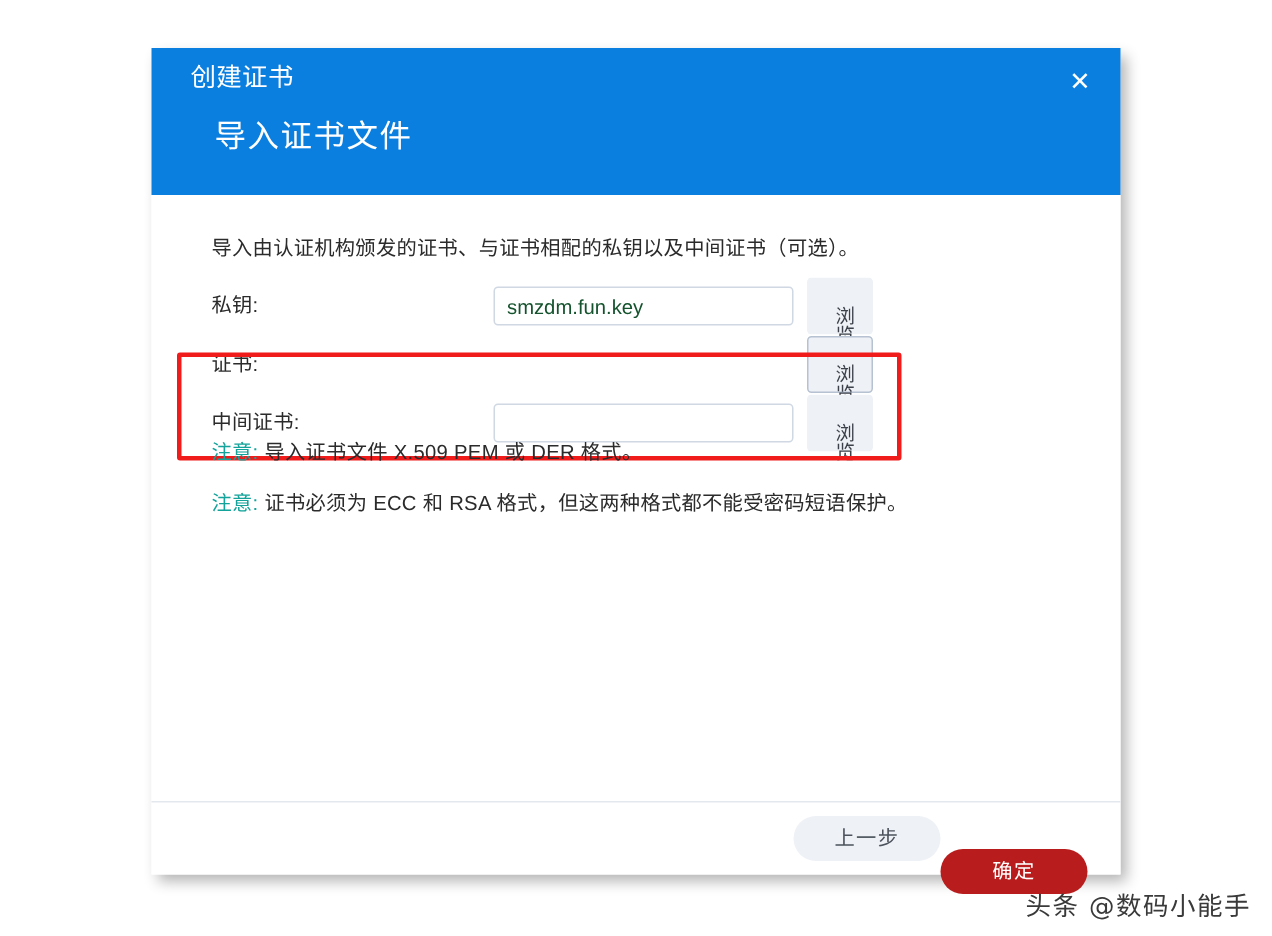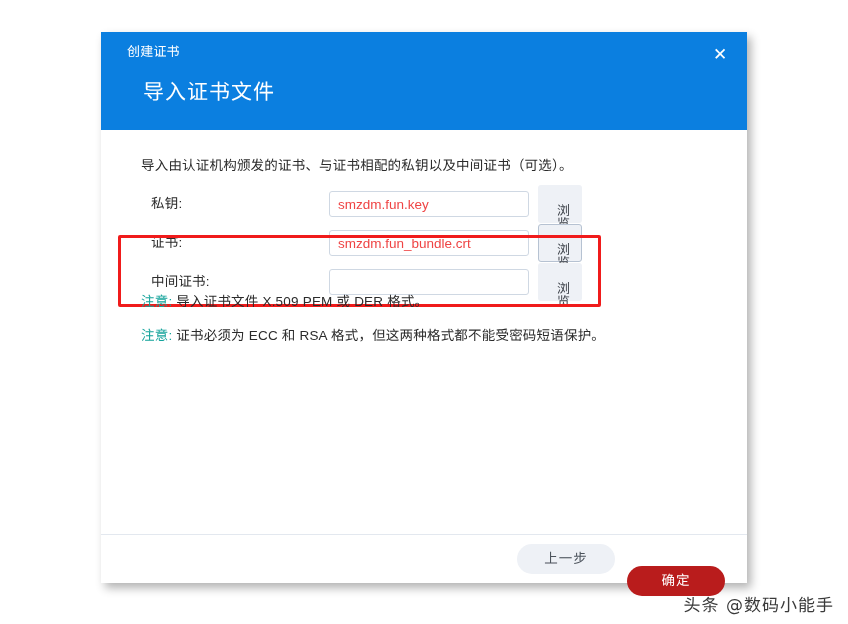--- a/index.html
+++ b/index.html
@@ -40,21 +40,21 @@
     position: relative;
     height: 98px;
     background: #0b7fe0;
     flex: 0 0 auto;
     color: #ffffff;
   }
   .header-eyebrow {
     position: absolute;
     left: 26px;
     top: 12px;
-    font-size: 13px;
+    font-size: 17px;
     line-height: 16px;
     color: #ffffff;
     letter-spacing: 0.2px;
   }
   .header-title {
     position: absolute;
     left: 42px;
     top: 47px;
     font-size: 21px;
     line-height: 26px;
@@ -112,31 +112,30 @@
     margin-bottom: 3px;
   }
   .row-label {
     position: absolute;
     left: 40px;
     width: 180px;
     font-size: 13.5px;
     color: #2b2b2b;
     line-height: 18px;
     letter-spacing: 0.2px;
-    margin-left: 10px;
   }
   .row-input {
     position: absolute;
     left: 228px;
     width: 182px;
     height: 24px;
     padding: 0 8px;
     font-size: 13.5px;
     font-family: "Liberation Sans", "DejaVu Sans", sans-serif;
-    color: #ef4444;
+    color: #14532d;
     border: 1px solid #cfd8e3;
     border-radius: 3px;
     background: #ffffff;
     box-sizing: content-box;
     outline: none;
   }
   .row-input::placeholder { color: #a9b2bd; }
   .browse-button {
     position: absolute;
     left: 437px;
@@ -192,21 +191,20 @@
   
   .dialog-footer {
     position: relative;
     flex: 0 0 auto;
     height: 48px;
     border-top: 1px solid #e3e8ef;
     display: flex;
     align-items: center;
     justify-content: flex-end;
     padding-right: 22px;
-    gap: 12px;
     background: #ffffff;
   }
   .btn {
     height: 30px;
     min-width: 98px;
     border-radius: 16px;
     font-size: 13.5px;
     font-family: "Liberation Sans", "DejaVu Sans", sans-serif;
     border: none;
     cursor: pointer;
@@ -259,21 +257,20 @@
       <div class="form-area">
 
         <div class="form-row">
           <div class="row-label">私钥:</div>
           <input class="row-input" type="text" placeholder="" value="smzdm.fun.key" style="">
           <button class="browse-button">浏览</button>
         </div>
 
         <div class="form-row">
           <div class="row-label">证书:</div>
-          <input class="row-input" type="text" placeholder="" value="smzdm.fun_bundle.crt" style="">
           <button class="browse-button is-focused">浏览</button>
         </div>
 
         <div class="form-row">
           <div class="row-label">中间证书:</div>
           <input class="row-input" type="text" placeholder="" style="">
           <button class="browse-button">浏览</button>
         </div>
 
         <div class="highlight-box"></div>

